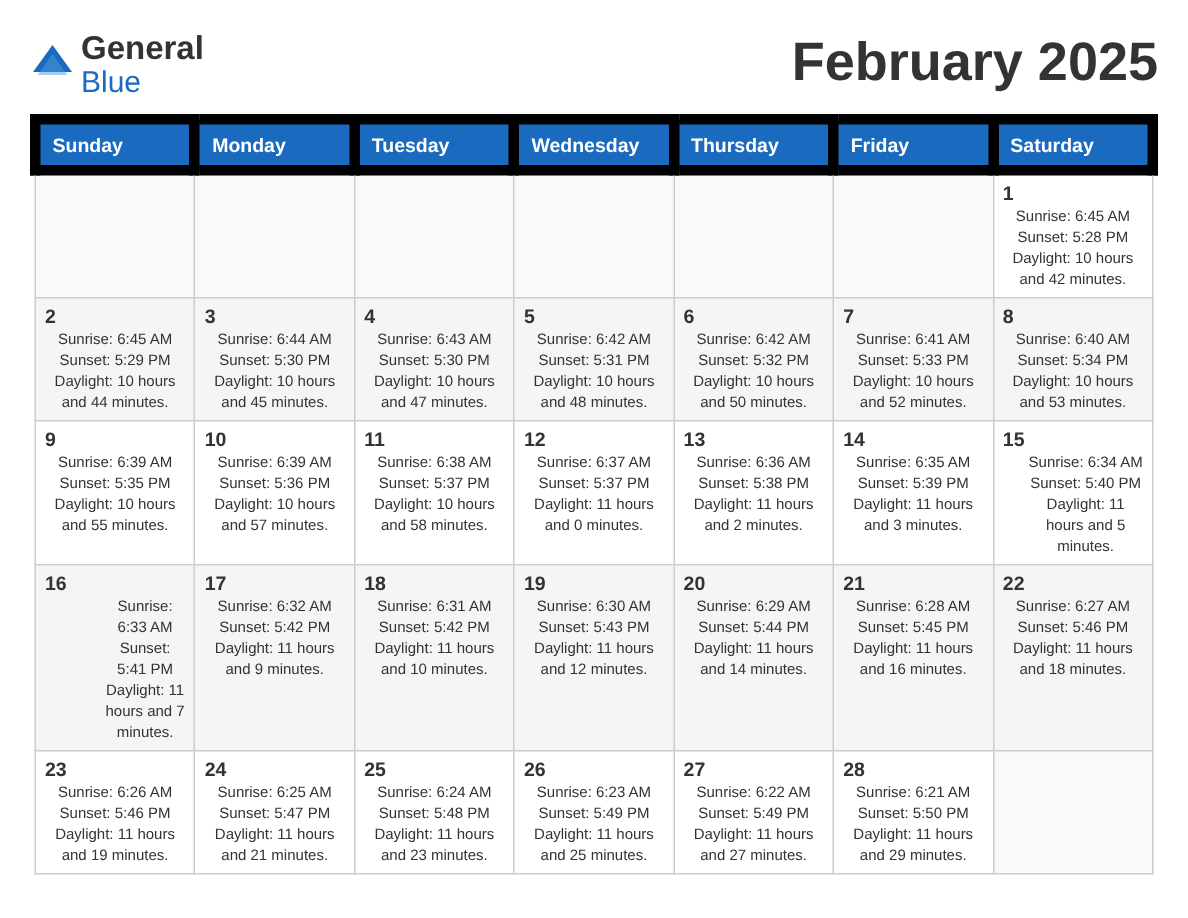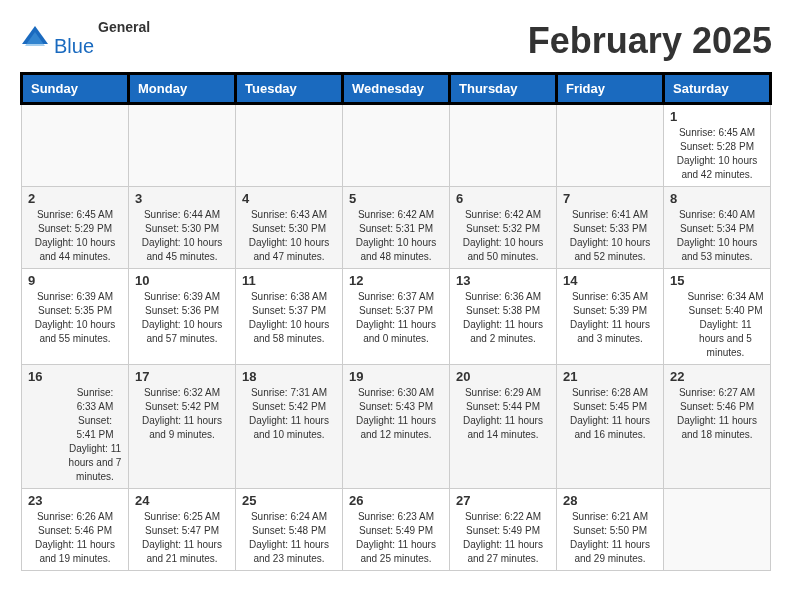--- a/index.html
+++ b/index.html
@@ -20,24 +20,23 @@
       display: flex;
       align-items: center;
       gap: 4px;
     }
     .logo-text {
       display: flex;
       flex-direction: column;
       line-height: 1.1;
     }
     .logo-general {
-      font-size: 14px;
+      font-size: 22px;
       font-weight: bold;
       color: #333;
-      margin-left: 44px;
     }
     .logo-blue {
       font-size: 20px;
       font-weight: normal;
       color: #1a6abf;
     }
     .logo-icon {
       width: 30px;
       height: 30px;
     }
@@ -58,21 +57,21 @@
       width: 100%;
       border-collapse: collapse;
       border: 1px solid #ccc;
     }
     .calendar th {
       background: #1a6abf;
       color: #fff;
       text-align: left;
       padding: 6px 8px;
       font-size: 13px;
-      border: 3px solid #000000;
+      border: 7px solid #000000;
     }
     .calendar td {
       vertical-align: top;
       border: 1px solid #ccc;
       padding: 4px 6px;
       width: calc(100% / 7);
       min-height: 80px;
       background: #fff;
     }
     .calendar tr:nth-child(even) td {
@@ -240,21 +239,21 @@
 Daylight: 11 hours and 7 minutes.</div>
         </td>
         <td>
           <span class="day-number">17</span>
           <div class="day-info" style="white-space: pre-line;">Sunrise: 6:32 AM
 Sunset: 5:42 PM
 Daylight: 11 hours and 9 minutes.</div>
         </td>
         <td>
           <span class="day-number">18</span>
-          <div class="day-info" style="white-space: pre-line;">Sunrise: 7:31 AM
+          <div class="day-info" style="white-space: pre-line;">Sunrise: 6:31 AM
 Sunset: 5:42 PM
 Daylight: 11 hours and 10 minutes.</div>
         </td>
         <td>
           <span class="day-number">19</span>
           <div class="day-info" style="white-space: pre-line;">Sunrise: 6:30 AM
 Sunset: 5:43 PM
 Daylight: 11 hours and 12 minutes.</div>
         </td>
         <td>

